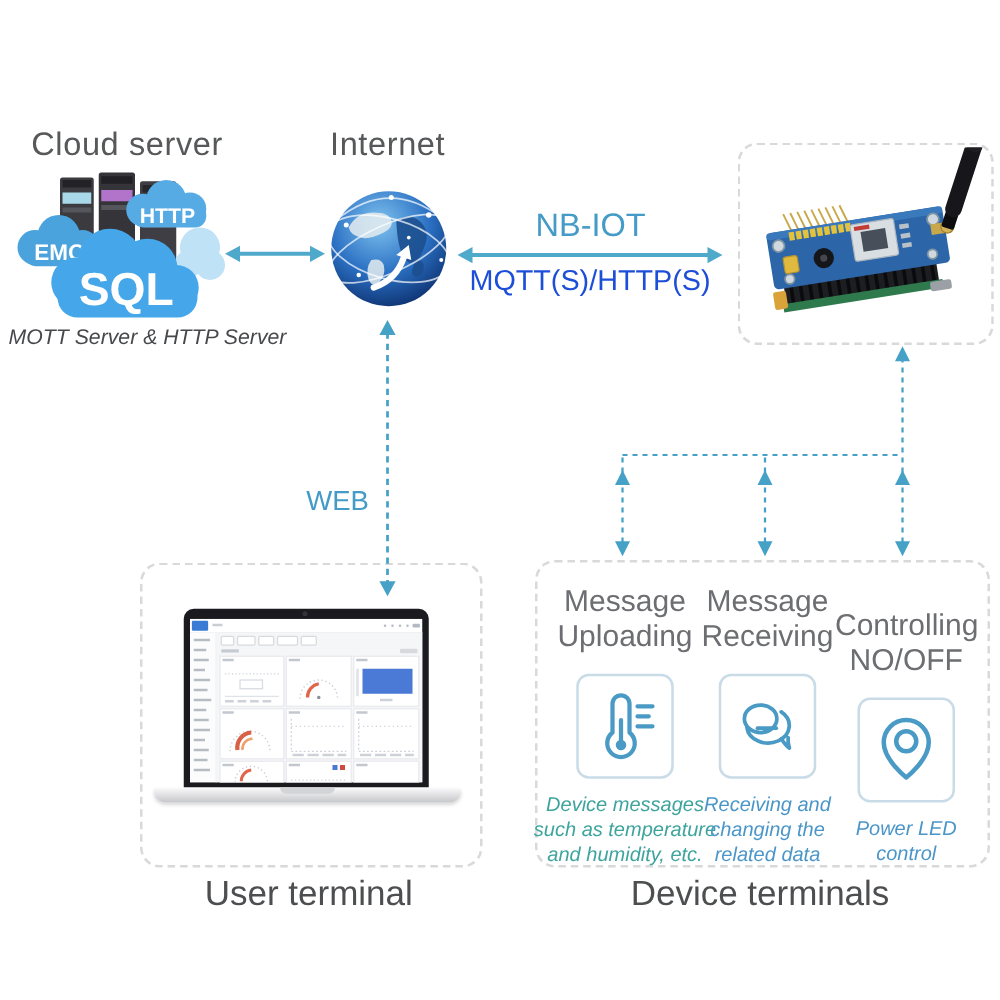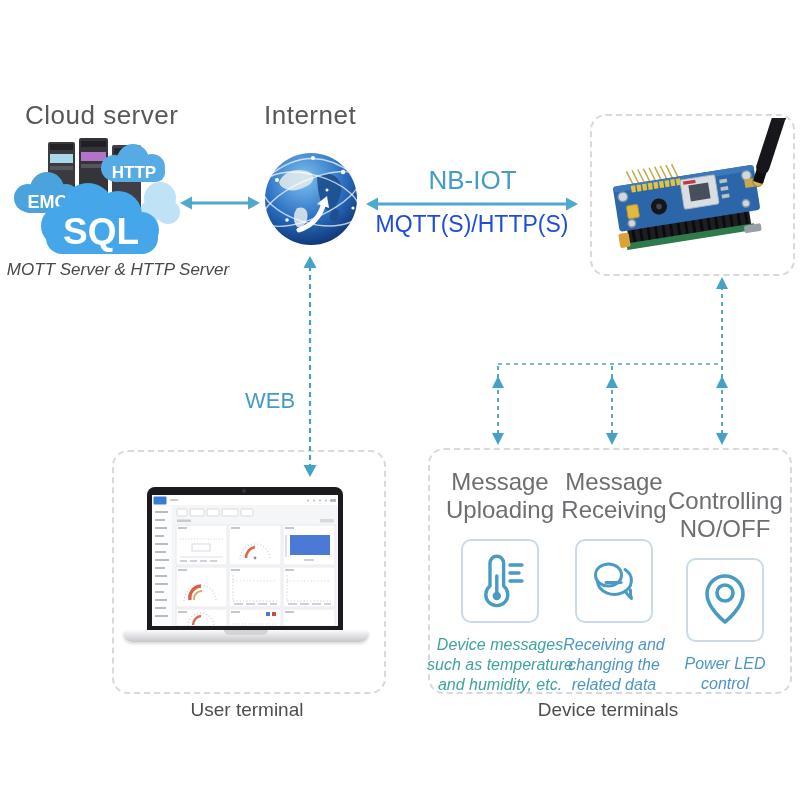--- a/index.html
+++ b/index.html
@@ -3,21 +3,21 @@
 <meta charset="utf-8">
 <style>
   html,body{margin:0;padding:0;background:#fff;}
   .canvas{position:relative;width:800px;height:800px;background:#fff;overflow:hidden;
           font-family:"Liberation Sans",sans-serif;}
   .abs{position:absolute;}
   .sec-title{font-size:26px;color:#57585a;letter-spacing:.5px;}
   .blue-label{color:#459bc8;}
   .dash-box{border:2px dashed #d9d9d9;border-radius:16px;background:#fff;}
   .caption{font-size:17px;color:#47484b;font-style:italic;}
-  .bottom-label{font-size:19px;color:#4d4e50;text-align:center;}
+  .bottom-label{font-size:28px;color:#4d4e50;text-align:center;}
   .dt-col{position:absolute;top:18px;width:114px;text-align:center;}
   .dt-head{font-size:24px;line-height:1.18;color:#6d6e71;}
   .dt-card{width:74px;height:80px;margin:14px auto 0;background:#fff;border:2px solid #c9dbe7;
            border-radius:10px;display:flex;align-items:center;justify-content:center;}
   .dt-desc{font-size:16px;line-height:1.26;margin-top:12px;font-style:italic;}
   .desc-teal{color:#3ea49d;width:146px;margin-left:-16px;}
   .desc-blue{color:#4b96c8;}
   svg{display:block;}
 </style>
 </head>

